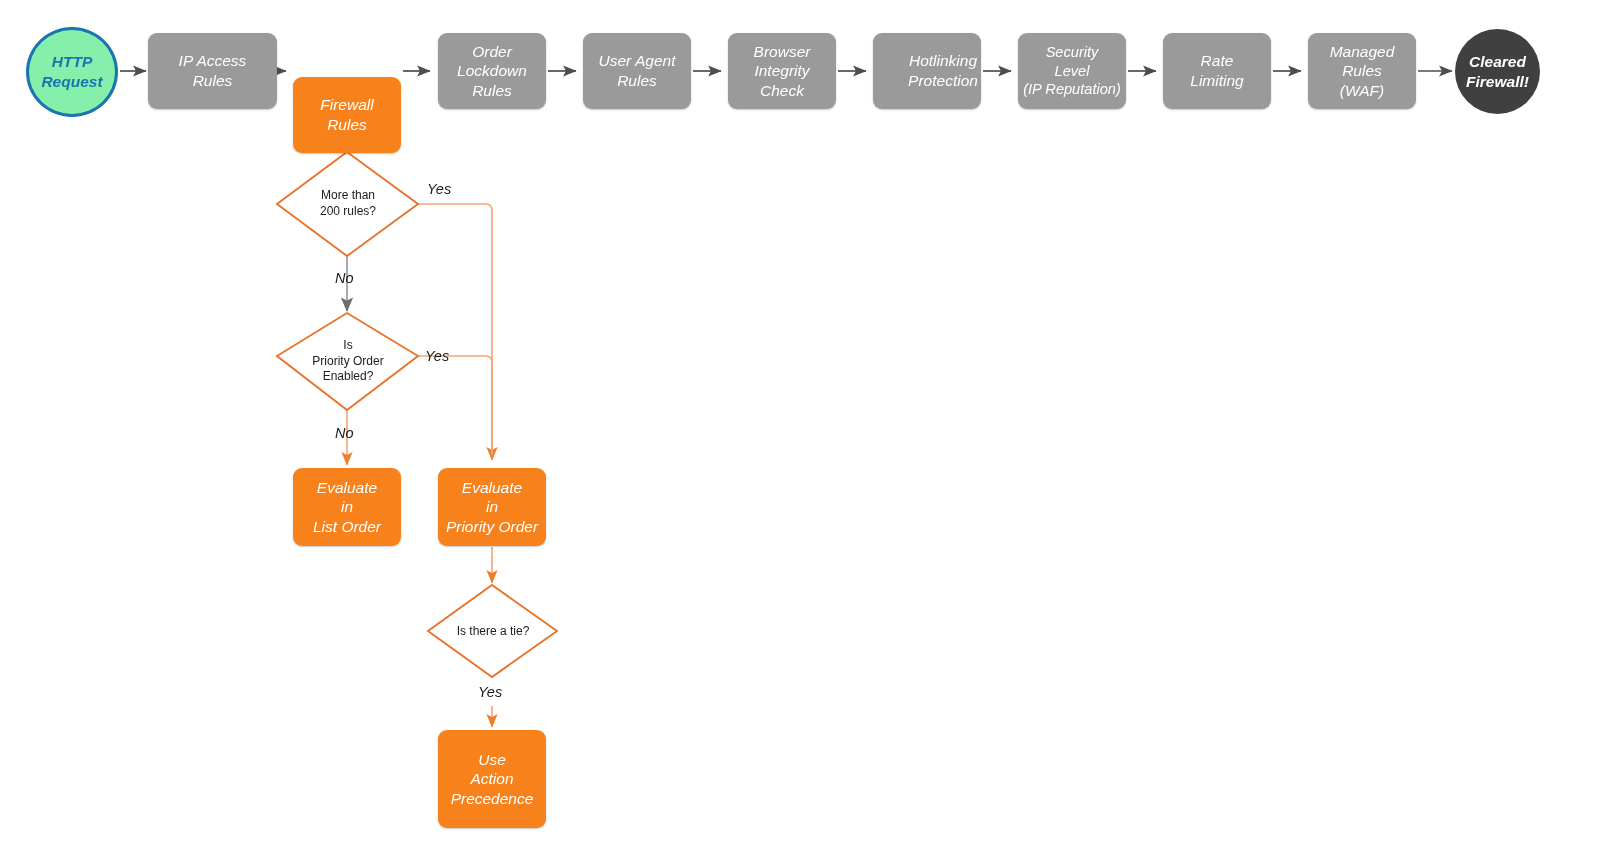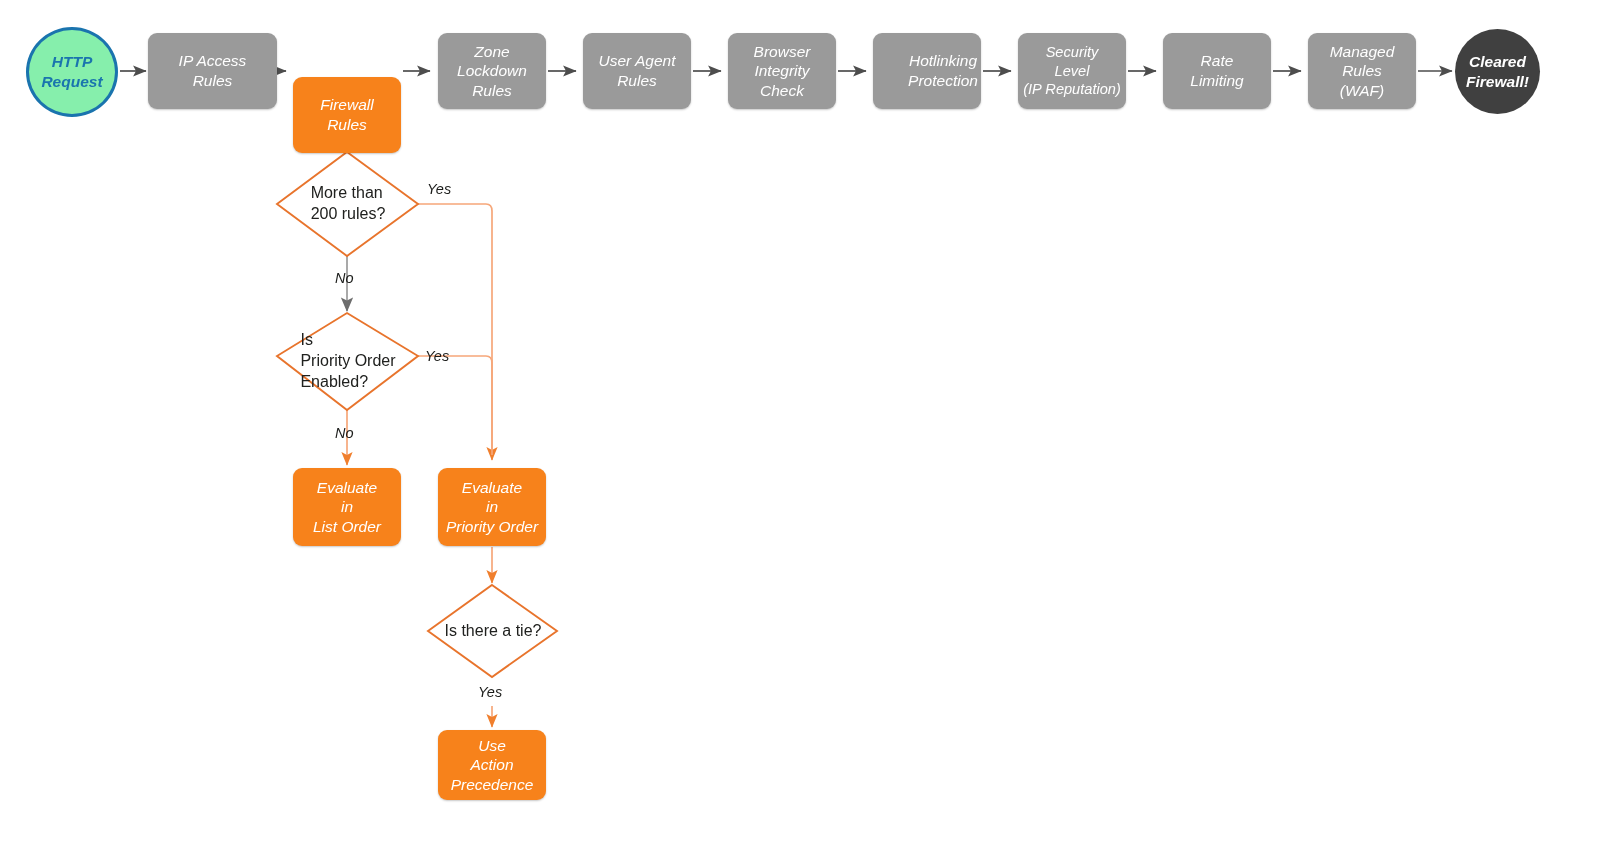--- a/index.html
+++ b/index.html
@@ -70,22 +70,22 @@
   
   .decision {
     position: absolute;
     display: flex;
     align-items: center;
     justify-content: center;
   }
   .decision .dlabel {
     position: relative;
     z-index: 2;
-    text-align: left;
-    font-size: 16px;
+    text-align: center;
+    font-size: 12px;
     line-height: 1.3;
     color: #20211f;
     white-space: pre-line;
   }
 
   
   .edge-label {
     position: absolute;
     font-size: 14.5px;
     font-style: italic;
@@ -177,21 +177,21 @@
     <span>IP Access
 Rules</span>
   </div>
 
   <div class="node proc orange" style="left:293px; top:33px; width:108px; height:76px;margin-top:44px;">
     <span>Firewall
 Rules</span>
   </div>
 
   <div class="node proc gray" style="left:438px; top:33px; width:108px; height:76px;">
-    <span>Zone
+    <span>Order
 Lockdown
 Rules</span>
   </div>
 
   <div class="node proc gray" style="left:583px; top:33px; width:108px; height:76px;">
     <span>User Agent
 Rules</span>
   </div>
 
   <div class="node proc gray" style="left:728px; top:33px; width:108px; height:76px;">
@@ -247,21 +247,21 @@
 in
 List Order</span>
   </div>
 
   <div class="node proc orange" style="left:438px; top:468px; width:108px; height:78px;">
     <span>Evaluate
 in
 Priority Order</span>
   </div>
 
-  <div class="node proc orange" style="left:438px; top:730px; width:108px; height:70px;">
+  <div class="node proc orange" style="left:438px; top:730px; width:108px; height:98px;">
     <span>Use
 Action
 Precedence</span>
   </div>
 
   <div class="edge-label" style="left:427px; top:181px;">Yes</div>
 
   <div class="edge-label" style="left:335px; top:270px;">No</div>
 
   <div class="edge-label" style="left:425px; top:348px;">Yes</div>

